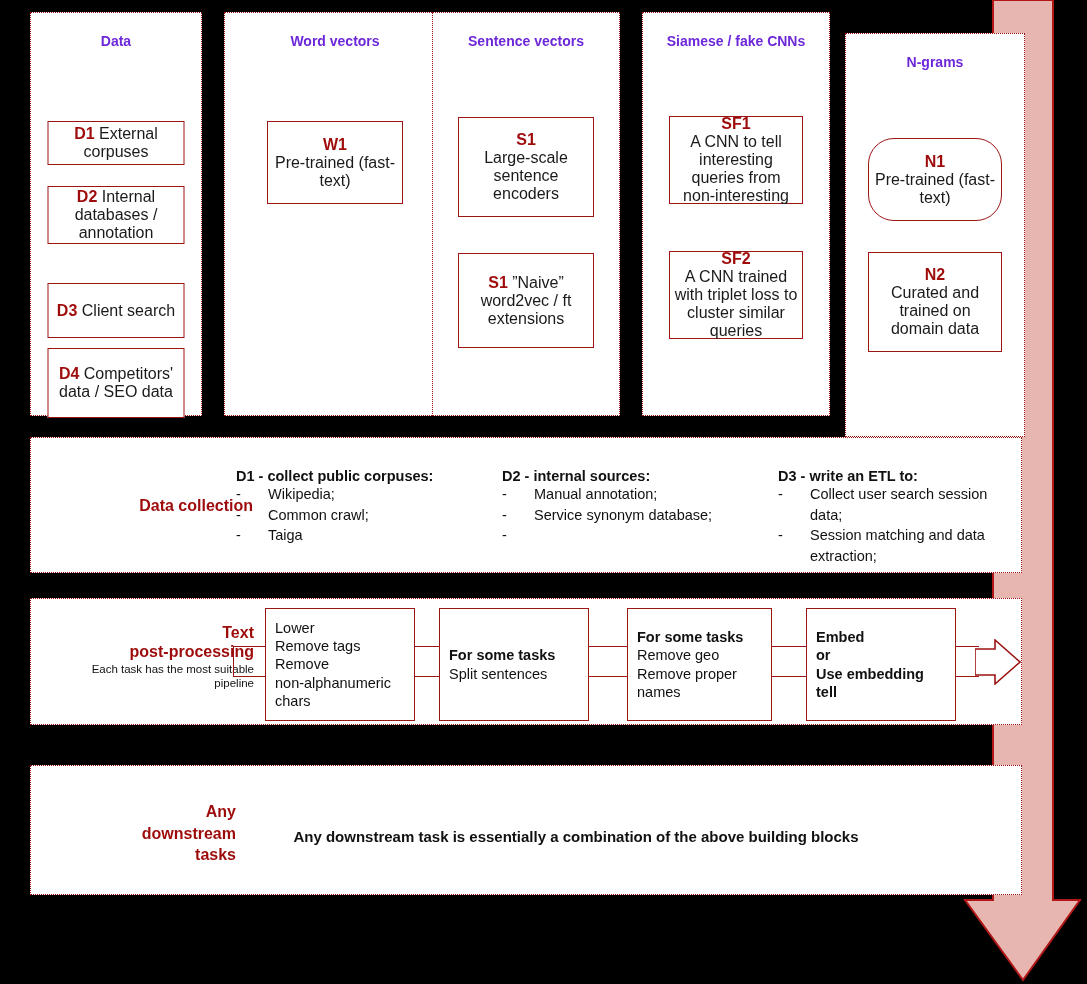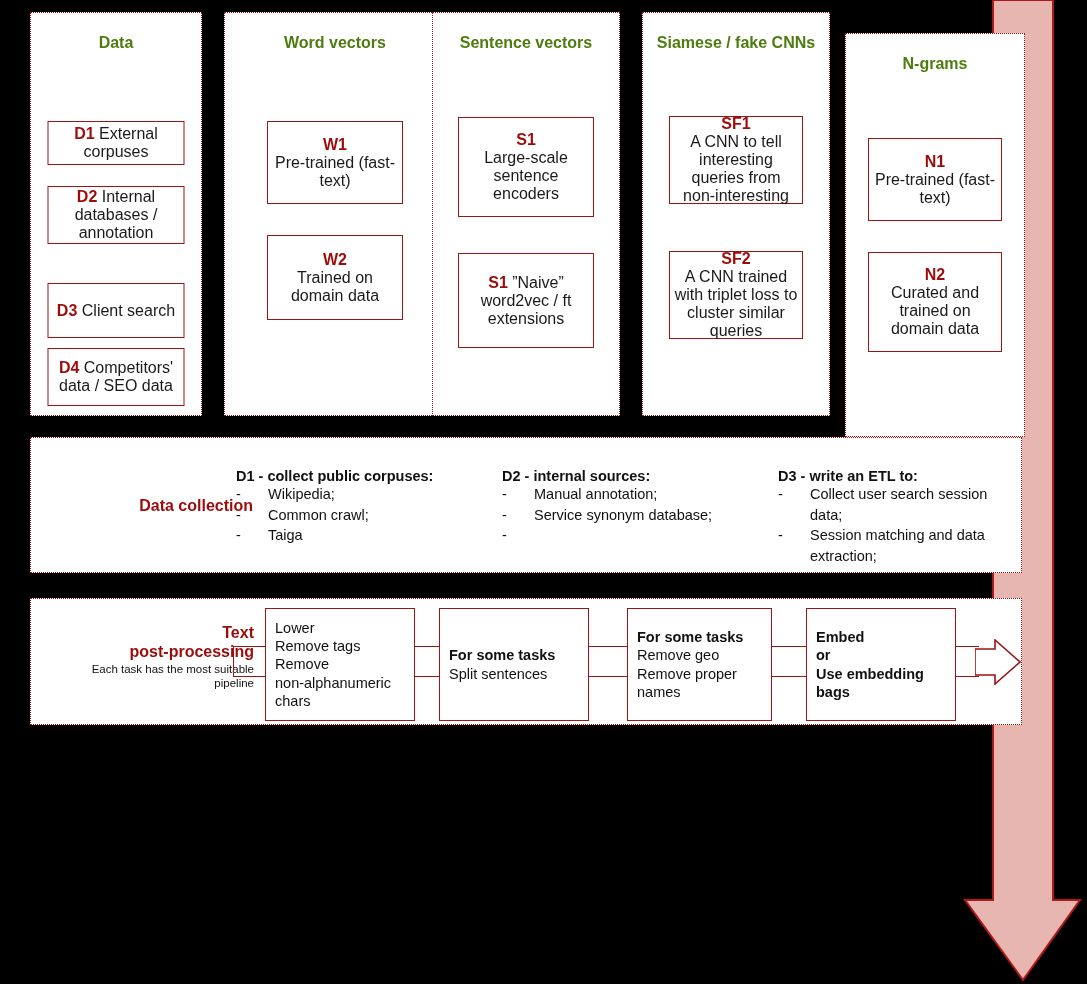--- a/index.html
+++ b/index.html
@@ -41,23 +41,23 @@
     box-sizing: border-box;
     z-index: 3;
   }
 
   
   .col {
     top: 12px;
     height: 404px;
   }
   .col-title {
-    color: #4d7c0f;
-    font-weight: bold;
-    font-size: 16px;
+    color: #6d28d9;
+    font-weight: bold;
+    font-size: 14px;
     text-align: center;
     line-height: 1.22;
     margin: 20px 6px 0 6px;
   }
   .card {
     border: 1px solid #9c1515;
     background: #ffffff;
     box-sizing: border-box;
     text-align: center;
     color: #1a1a1a;
@@ -168,40 +168,36 @@
       </div>
     </div>
 
     <div class="card big" style="top:270px; width:137px; height:55px;">
       <div>
         <span class="code">D3</span>
         <span>Client search</span>
       </div>
     </div>
 
-    <div class="card small" style="top:335px; width:137px; height:58px;">
+    <div class="card small" style="top:335px; width:137px; height:70px;">
       <div>
         <span class="code">D4</span>
         <span>Competitors' data / SEO data</span>
       </div>
     </div>
   </div>
 
   <div class="panel col" style="left:224px; width:222px;">
     <div class="col-title">Word vectors</div>
 
     <div class="card big" style="top:108px; width:136px; height:83px;">
       <div class="code">W1</div>
       <div>Pre-trained (fast-text)</div>
     </div>
 
-    <div class="card big" style="top:222px; width:136px; height:85px;">
-      <div class="code">W2</div>
-      <div>Trained on domain data</div>
-    </div>
   </div>
 
   <div class="panel col" style="left:432px; width:188px;">
     <div class="col-title">Sentence vectors</div>
 
     <div class="card big" style="top:104px; width:136px; height:100px;">
       <div class="code">S1</div>
       <div>Large-scale sentence encoders</div>
     </div>
 
@@ -223,21 +219,21 @@
 
     <div class="card small" style="top:238px; width:134px; height:88px;">
       <div class="code">SF2</div>
       <div>A CNN trained with triplet loss to cluster similar queries</div>
     </div>
   </div>
 
   <div class="panel col" style="left:845px; width:180px;margin-top:21px;">
     <div class="col-title">N-grams</div>
 
-    <div class="card big" style="top:104px; width:134px; height:83px;">
+    <div class="card big" style="top:104px; width:134px; height:83px;border-radius:26px;">
       <div class="code">N1</div>
       <div>Pre-trained (fast-text)</div>
     </div>
 
     <div class="card big" style="top:218px; width:134px; height:100px;">
       <div class="code">N2</div>
       <div>Curated and trained on domain data</div>
     </div>
   </div>
 
@@ -330,24 +326,34 @@
       <div>Remove proper</div>
       <div>names</div>
     </div>
 
     <div class="connector boxed" style="left:740px; top:47px; width:36px; height:31px; border-left:none; border-right:none;"></div>
 
     <div class="pp-box" style="left:775px; top:9px; width:150px; height:113px; font-weight:bold;">
       <div>Embed</div>
       <div>or</div>
       <div>Use embedding</div>
-      <div>bags</div>
+      <div>tell</div>
     </div>
 
     <div class="connector boxed" style="left:924px; top:47px; width:24px; height:31px; border-left:none; border-right:none;"></div>
 
     <svg class="pp-arrow" style="left:944px; top:40px;" width="46" height="46" viewBox="0 0 46 46">
       <polygon points="0,10 20,10 20,1 45,23 20,45 20,36 0,36" fill="#ffffff" stroke="#9c1515" stroke-width="1.6"></polygon>
     </svg>
   </div>
 
+  <div class="panel" style="left:30px; top:765px; width:992px; height:130px;">
+
+    <div class="band-label" style="position:absolute; left:55px; top:35px; width:150px; font-size:16px; line-height:1.35;">
+      <div>Any</div>
+      <div>downstream</div>
+      <div>tasks</div>
+    </div>
+
+    <div class="bottom-note" style="left:235px; top:62px; width:620px;">Any downstream task is essentially a combination of the above building blocks</div>
+  </div>
 
 </div>
 
 </body></html>

